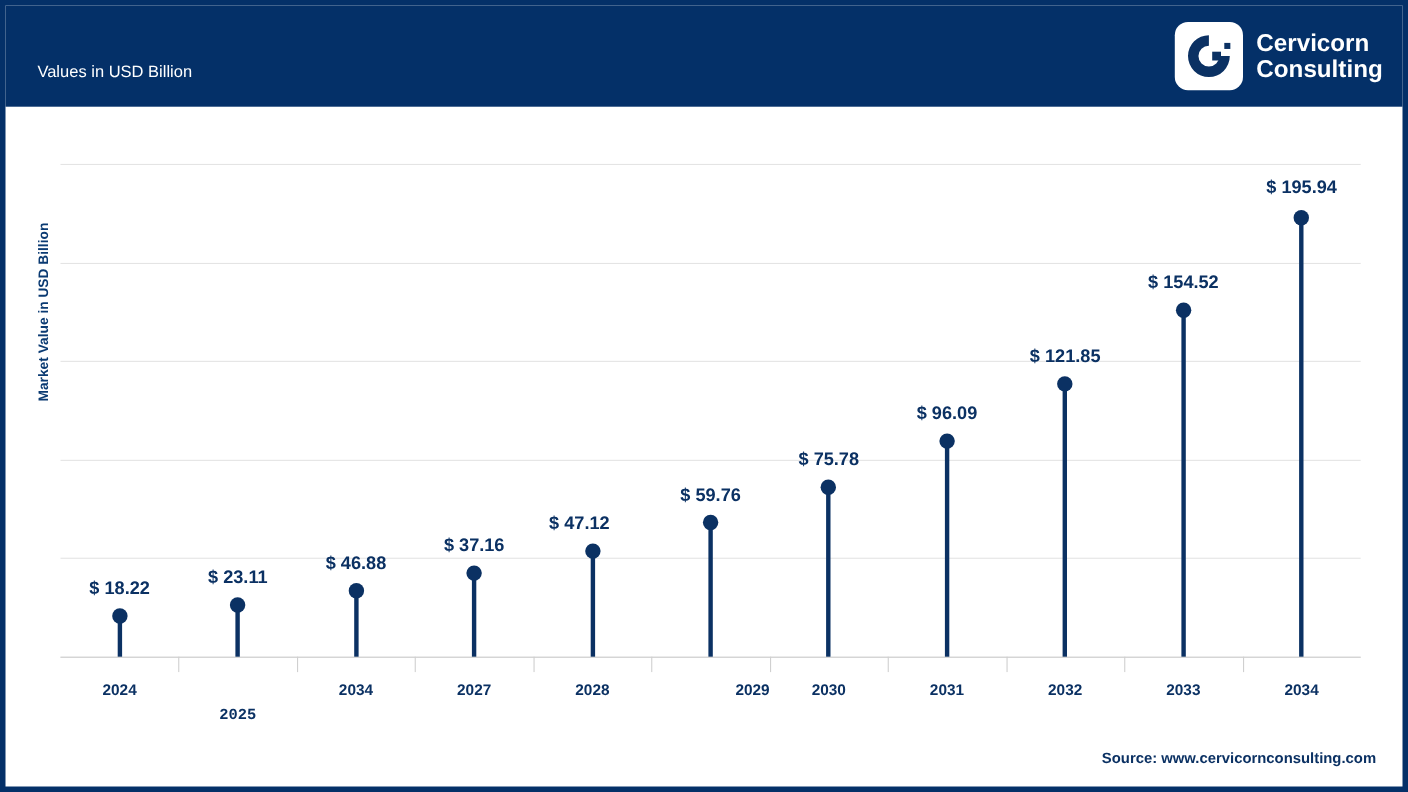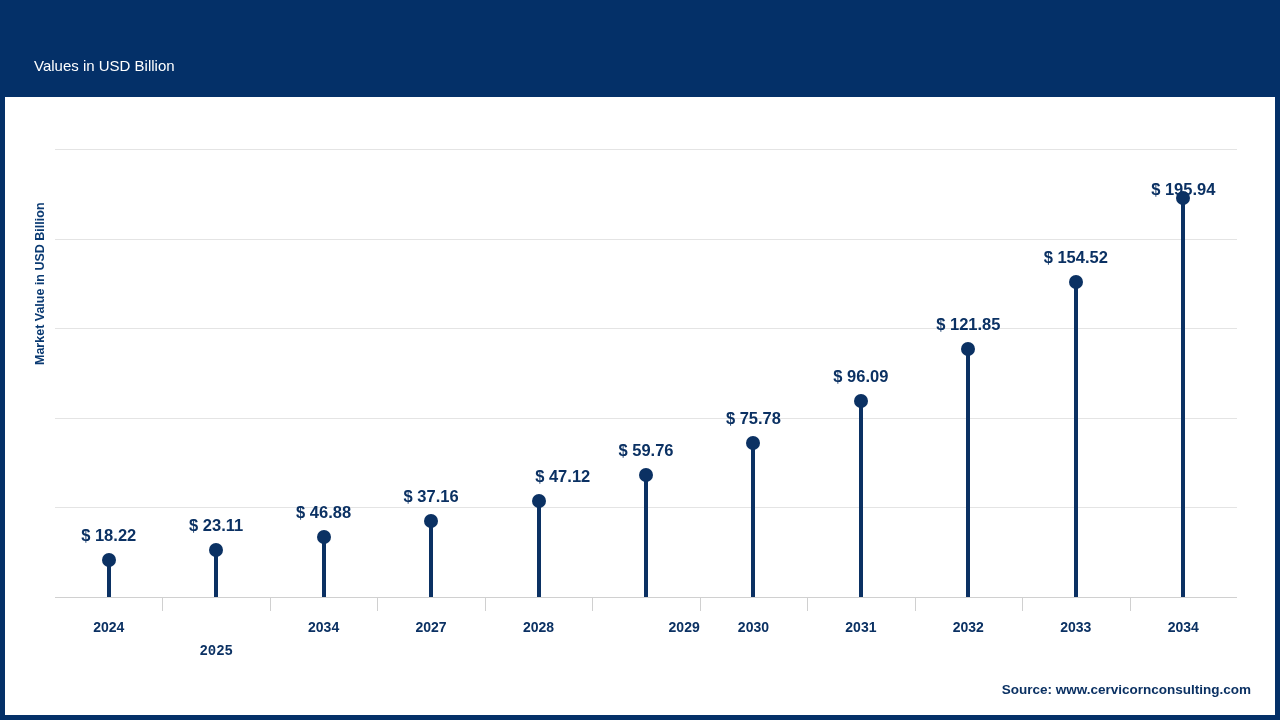--- a/index.html
+++ b/index.html
@@ -180,20 +180,33 @@
   }
 </style>
 </head>
 <body>
 
 <div id="page">
 
   <div id="header">
     <div id="header-subtitle">Values in USD Billion</div>
 
+    <div id="logo">
+      <div id="logo-mark">
+        <svg width="62" height="62" viewBox="0 0 62 62" aria-hidden="true">
+          <path d="M31 12 a19 19 0 1 0 19 19 h-9.5 a9.5 9.5 0 1 1 -9.5 -9.5 z" fill="#0b3163"></path>
+          <rect x="34" y="27" width="8" height="8" fill="#0b3163"></rect>
+          <rect x="45" y="19" width="5.5" height="5.5" fill="#0b3163"></rect>
+        </svg>
+      </div>
+      <div id="logo-text">
+        <span>Cervicorn</span>
+        <span class="l2">Consulting</span>
+      </div>
+    </div>
   </div>
 
   <div id="chart">
 
     <div id="y-axis-title">Market Value in USD Billion</div>
 
     <div id="plot">
 
     <div class="gridline" style="top: 12px;"></div>
         <div class="gridline" style="top: 101.5px;"></div>
@@ -217,21 +230,21 @@
         <div class="val-label" style="left: 214.909px; width: 107.455px; top: 366.335px;">$ 46.88</div>
         <div class="cat-label" style="left: 214.909px; width: 107.455px; top: 482px;">2034</div>
         <div class="axis-tick" style="left: 322.364px; top: 460px; height: 14px;"></div>
         <div class="stem" style="left: 374.091px; top: 384.329px; height: 75.6713px;"></div>
         <div class="dot" style="left: 369.091px; top: 377.329px;"></div>
         <div class="val-label" style="left: 322.364px; width: 107.455px; top: 350.329px;">$ 37.16</div>
         <div class="cat-label" style="left: 322.364px; width: 107.455px; top: 482px;">2027</div>
         <div class="axis-tick" style="left: 429.818px; top: 460px; height: 14px;"></div>
         <div class="stem" style="left: 481.545px; top: 364.047px; height: 95.9535px;"></div>
         <div class="dot" style="left: 476.545px; top: 357.047px;"></div>
-        <div class="val-label" style="left: 454px; width: 107.455px; top: 330.047px;">$ 47.12</div>
+        <div class="val-label" style="left: 418px; width: 107.455px; top: 330.047px;">$ 47.12</div>
         <div class="cat-label" style="left: 429.818px; width: 107.455px; top: 482px;">2028</div>
         <div class="axis-tick" style="left: 537.273px; top: 460px; height: 14px;"></div>
         <div class="stem" style="left: 589px; top: 338.307px; height: 121.693px;"></div>
         <div class="dot" style="left: 584px; top: 331.307px;"></div>
         <div class="val-label" style="left: 537.273px; width: 107.455px; top: 304.307px;">$ 59.76</div>
         <div class="cat-label" style="left: 537.273px; width: 107.455px; top: 482px; text-align: right;">2029</div>
         <div class="axis-tick" style="left: 644.727px; top: 460px; height: 14px;"></div>
         <div class="stem" style="left: 696.455px; top: 305.684px; height: 154.316px;"></div>
         <div class="dot" style="left: 691.455px; top: 298.684px;"></div>
         <div class="val-label" style="left: 644.727px; width: 107.455px; top: 271.684px;">$ 75.78</div>
@@ -247,20 +260,20 @@
         <div class="val-label" style="left: 859.636px; width: 107.455px; top: 177.869px;">$ 121.85</div>
         <div class="cat-label" style="left: 859.636px; width: 107.455px; top: 482px;">2032</div>
         <div class="axis-tick" style="left: 967.091px; top: 460px; height: 14px;"></div>
         <div class="stem" style="left: 1018.82px; top: 145.341px; height: 314.659px;"></div>
         <div class="dot" style="left: 1013.82px; top: 138.341px;"></div>
         <div class="val-label" style="left: 967.091px; width: 107.455px; top: 111.341px;">$ 154.52</div>
         <div class="cat-label" style="left: 967.091px; width: 107.455px; top: 482px;">2033</div>
         <div class="axis-tick" style="left: 1074.55px; top: 460px; height: 14px;"></div>
         <div class="stem" style="left: 1126.27px; top: 60.9949px; height: 399.005px;"></div>
         <div class="dot" style="left: 1121.27px; top: 53.9949px;"></div>
-        <div class="val-label" style="left: 1074.55px; width: 107.455px; top: 43px;">$ 195.94</div>
+        <div class="val-label" style="left: 1074.55px; width: 107.455px; top: 24px;">$ 195.94</div>
         <div class="cat-label" style="left: 1074.55px; width: 107.455px; top: 482px;">2034</div>
       </div>
 
     <div id="source">Source: www.cervicornconsulting.com</div>
   </div>
 
 </div>
 
 </body></html>

